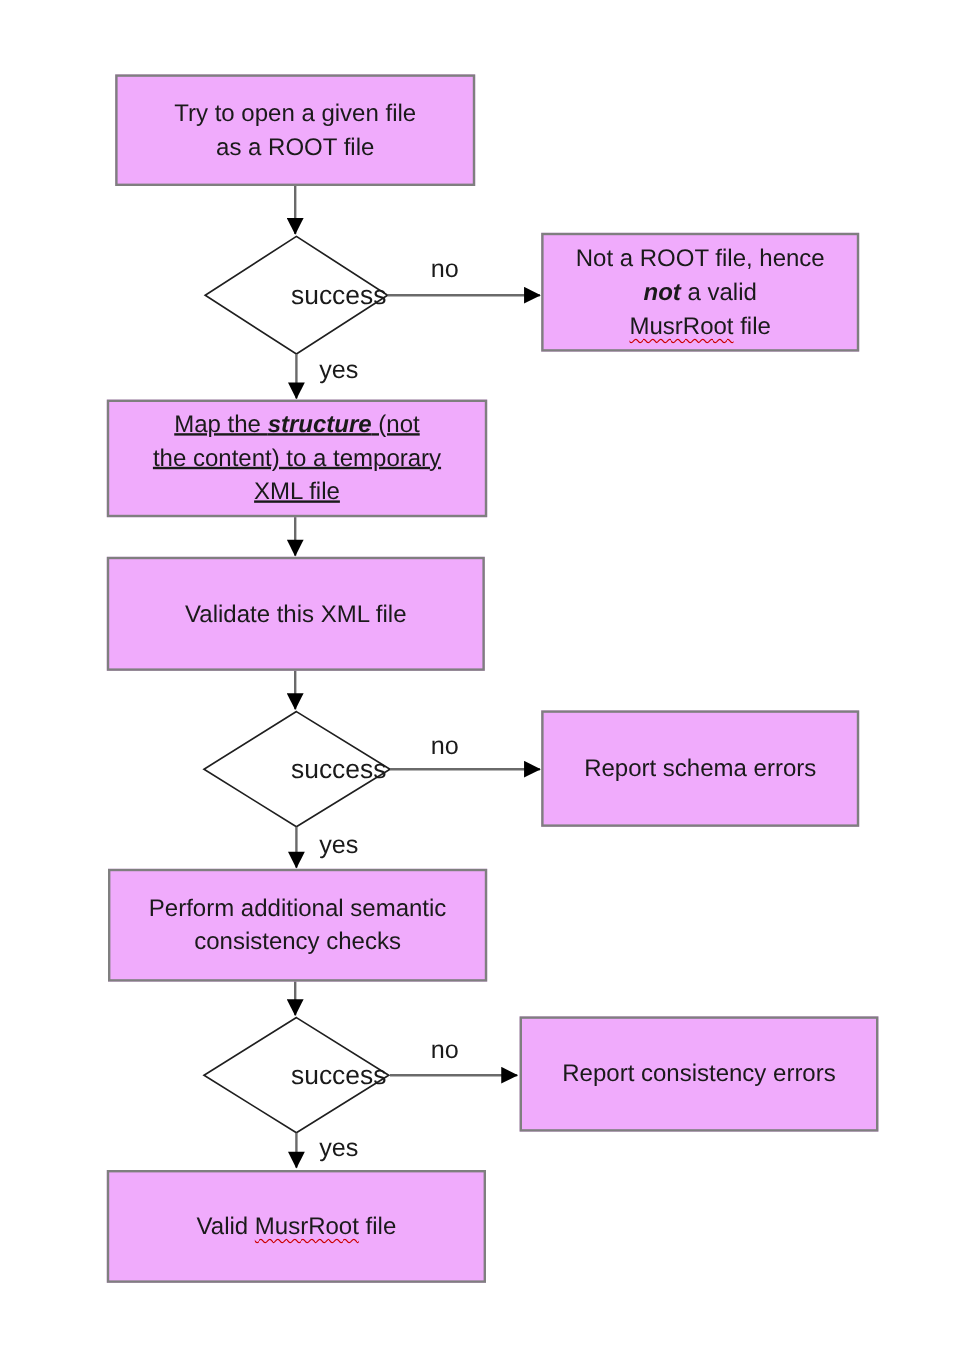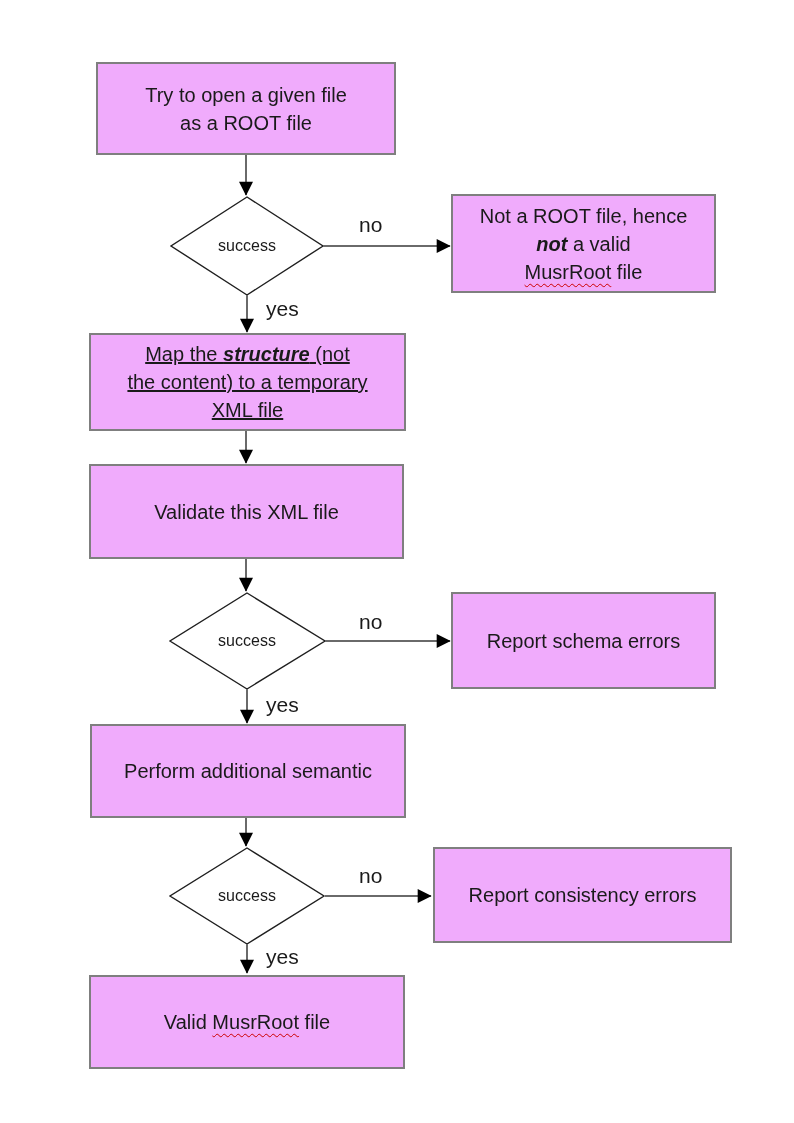--- a/index.html
+++ b/index.html
@@ -32,22 +32,22 @@
     justify-content: center;
     text-align: center;
     font-size: 20px;
     line-height: 28px;
     color: #1a1a1a;
     padding: 2px 6px;
   }
   .dlabel {
     position: absolute;
     width: 150px;
-    text-align: center;
-    font-size: 16px;
+    text-align: right;
+    font-size: 22px;
     line-height: 26px;
     color: #1a1a1a;
   }
   .elabel {
     position: absolute;
     font-size: 21px;
     line-height: 25px;
     color: #1a1a1a;
   }
   .bi {
@@ -104,21 +104,21 @@
 
   <div class="box" style="left:89px; top:464px; width:315px; height:95px;">
       <div><span>Validate this XML file</span><br></div>
     </div>
 
   <div class="box" style="left:451px; top:592px; width:265px; height:97px;">
       <div><span>Report schema errors</span></div>
     </div>
 
   <div class="box" style="left:90px; top:724px; width:316px; height:94px;">
-      <div><span>Perform additional semantic</span><br></div>
+      <div><span>Perform additional semantic</span><br><span>consistency checks</span></div>
     </div>
 
   <div class="box" style="left:89px; top:975px; width:316px; height:94px;">
       <div><span>Valid </span><span class="sq">MusrRoot</span><span> file</span></div>
     </div>
 
   <div class="box" style="left:433px; top:847px; width:299px; height:96px;">
       <div><span>Report consistency errors</span></div>
     </div>
 

